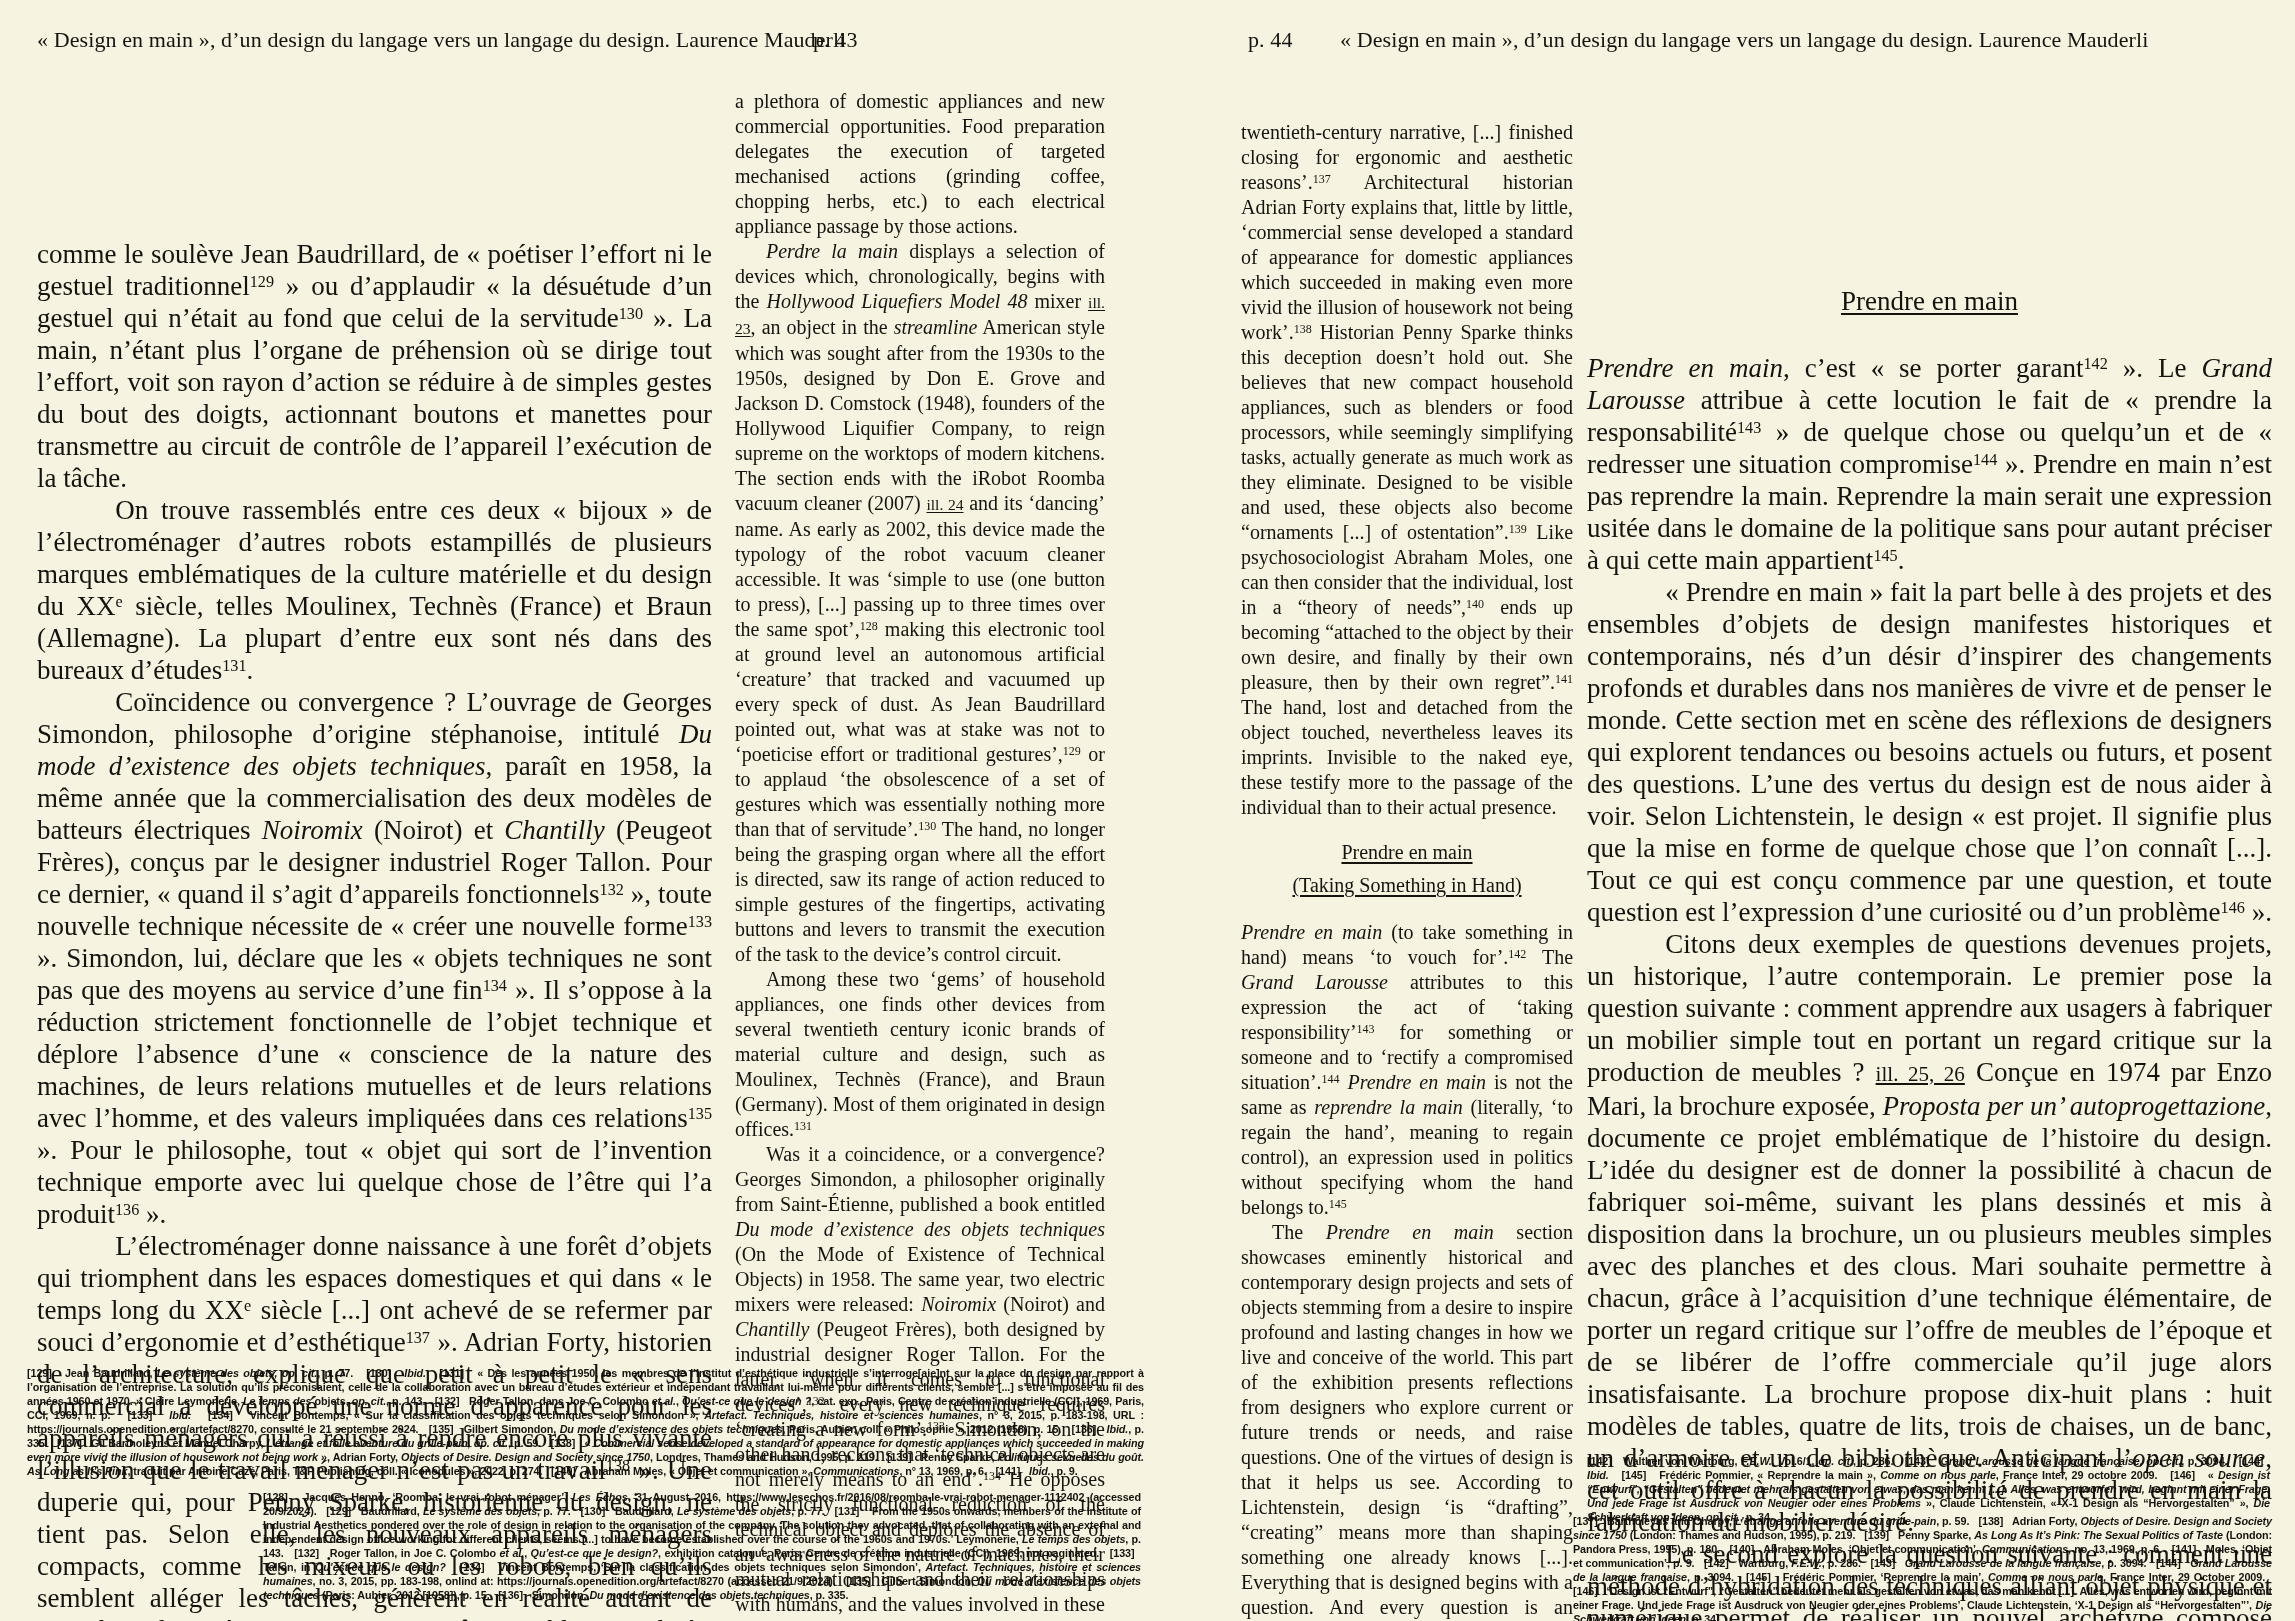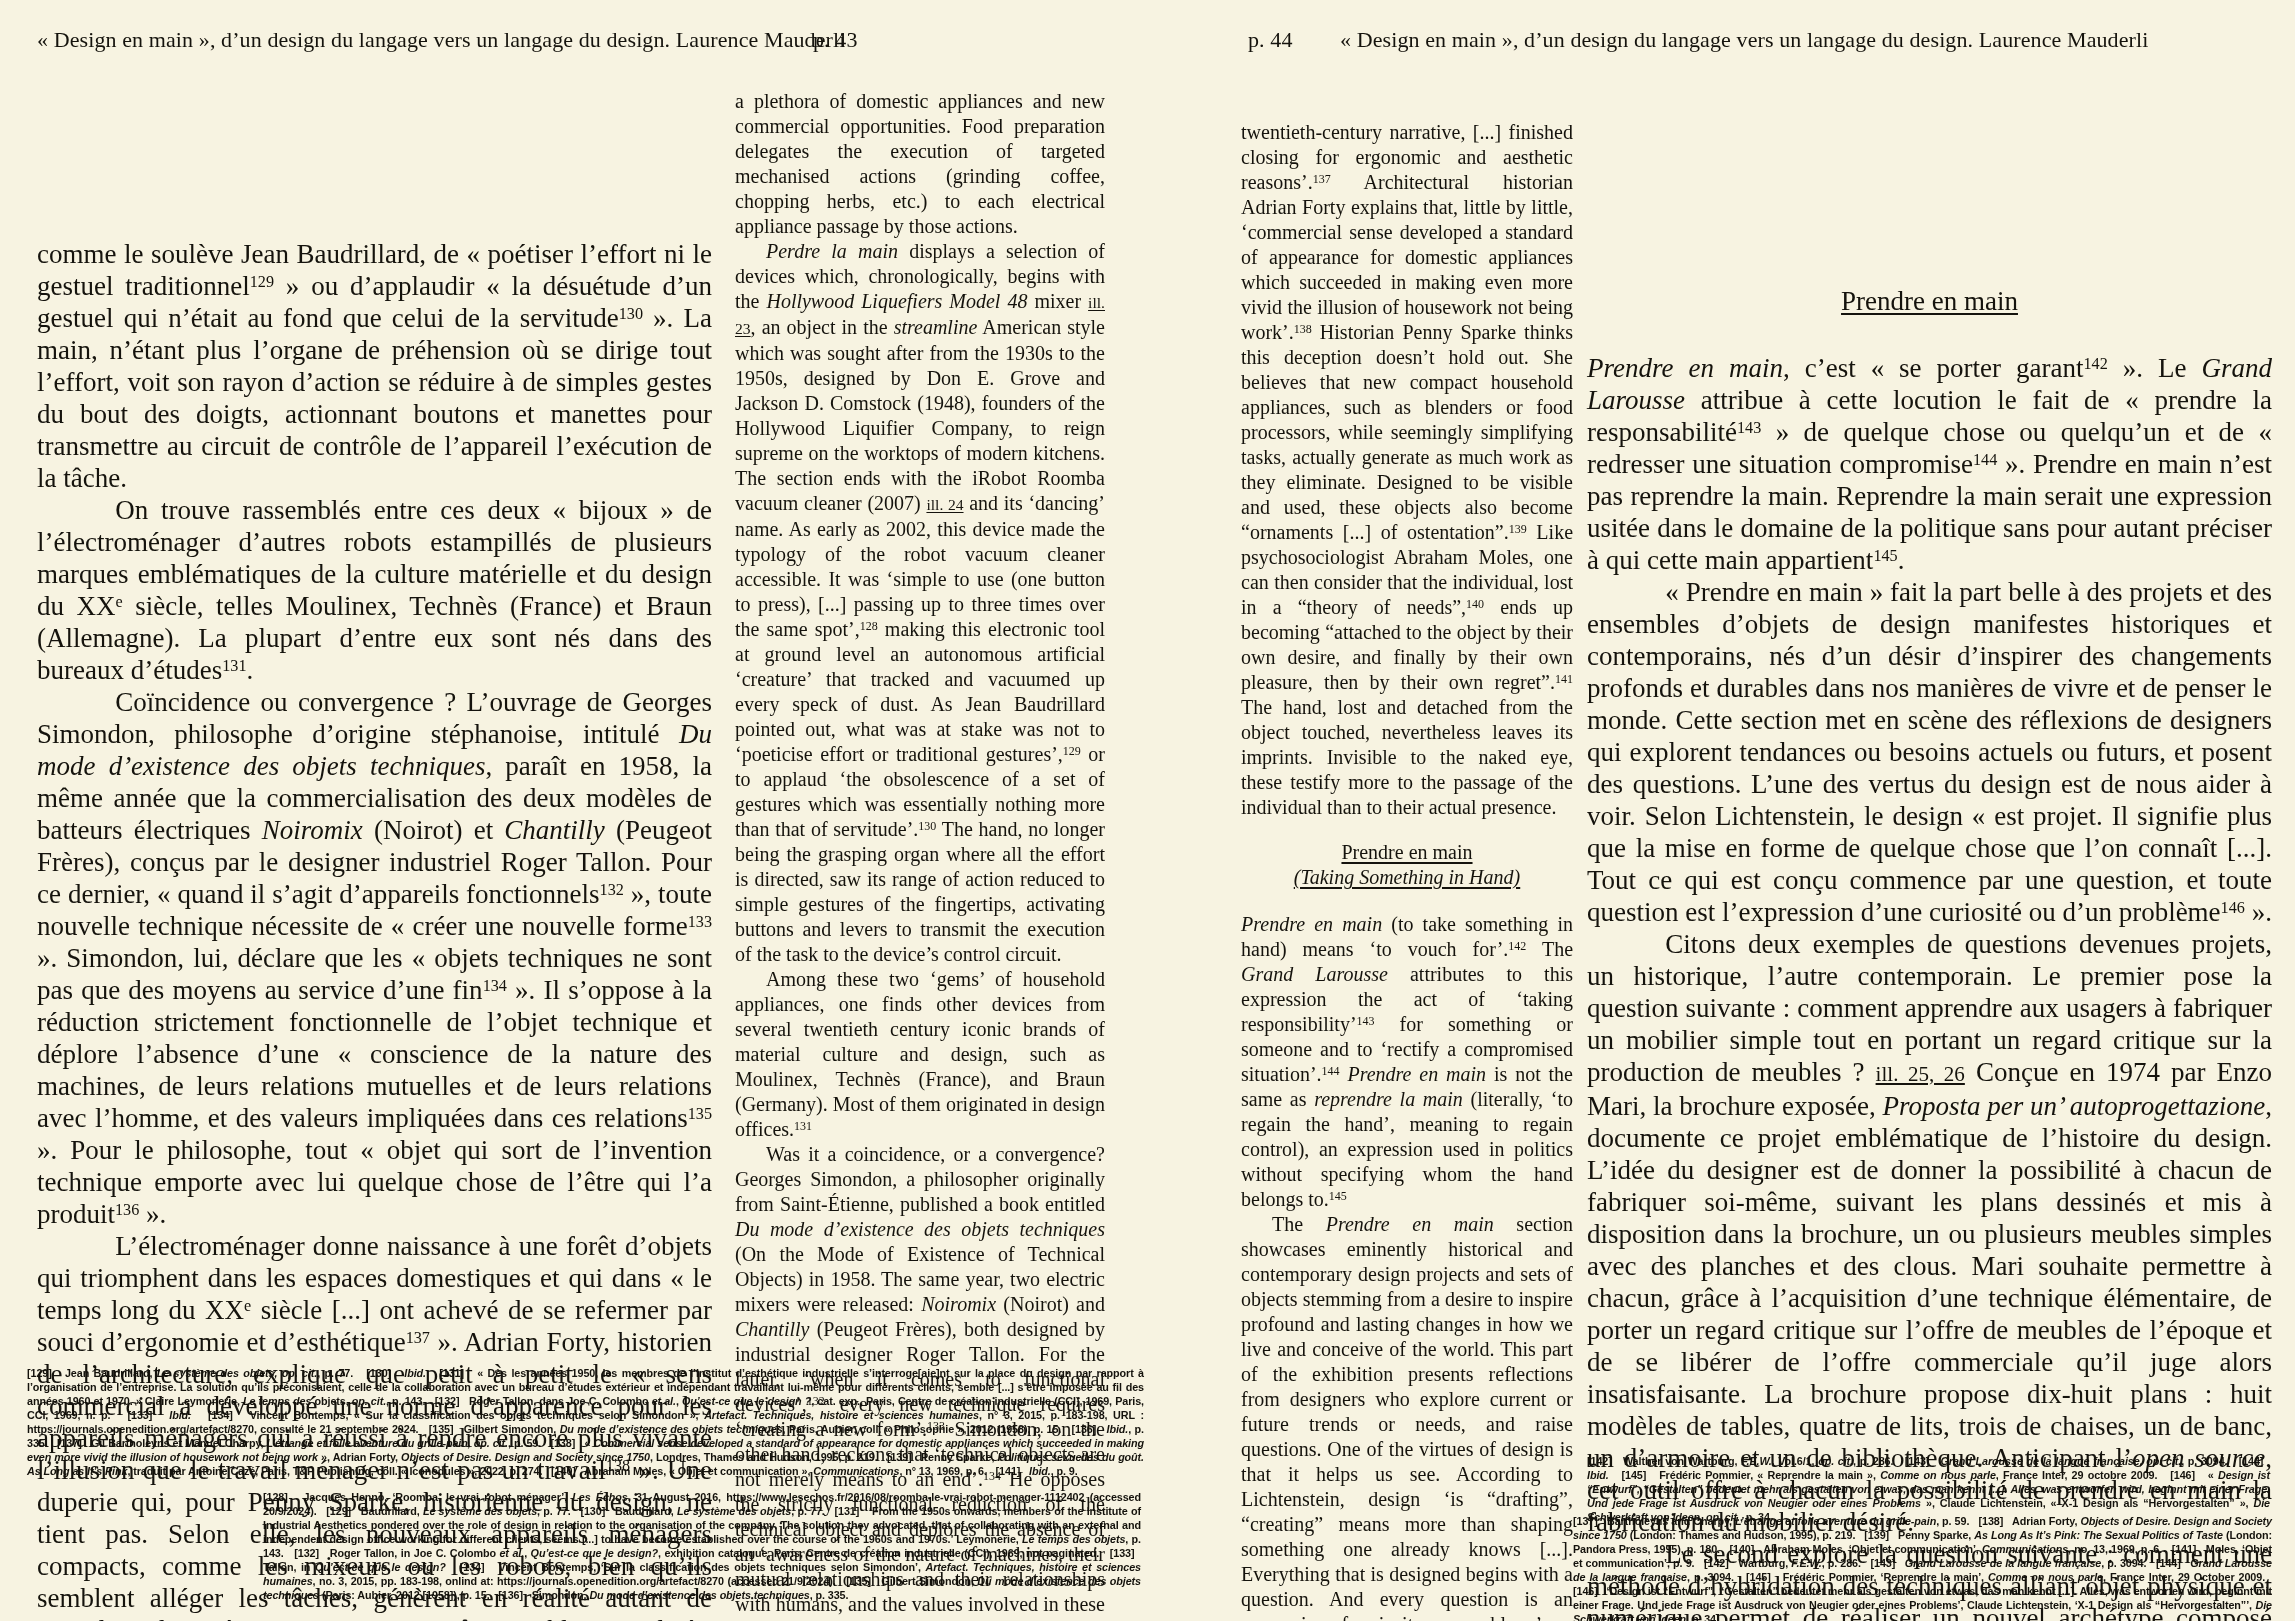--- a/index.html
+++ b/index.html
@@ -22,21 +22,21 @@
   .en-small{font-size:20px;line-height:25px;}
   .en-small p + p{text-indent:1.55em;}
 
   sup{font-size:60%;line-height:0;vertical-align:baseline;position:relative;top:-0.5em;}
   i{font-style:italic;}
   u{text-decoration:underline;text-underline-offset:2px;font-size:0.78em;}
 
   .sec-head{text-align:center;font-style:normal;}
   .sec-head .hl{display:inline-block;text-decoration:underline;text-underline-offset:3.4px;}
   #right-en-heading{margin:20px 0 21.6px 0;}
-  #right-en-heading .l2{font-style:italic;}
+  #right-en-heading .l2{margin-top:8px;}
   #right-fr-heading{margin:0 0 35px 0;font-size:27px;line-height:32px;}
 
   .footnotes{
     position:absolute;
     font-family:"Liberation Sans", sans-serif;
     font-weight:700;
     font-size:10.8px;line-height:14px;
     letter-spacing:-0.1px;
     text-align:justify;
     color:#14120c;

